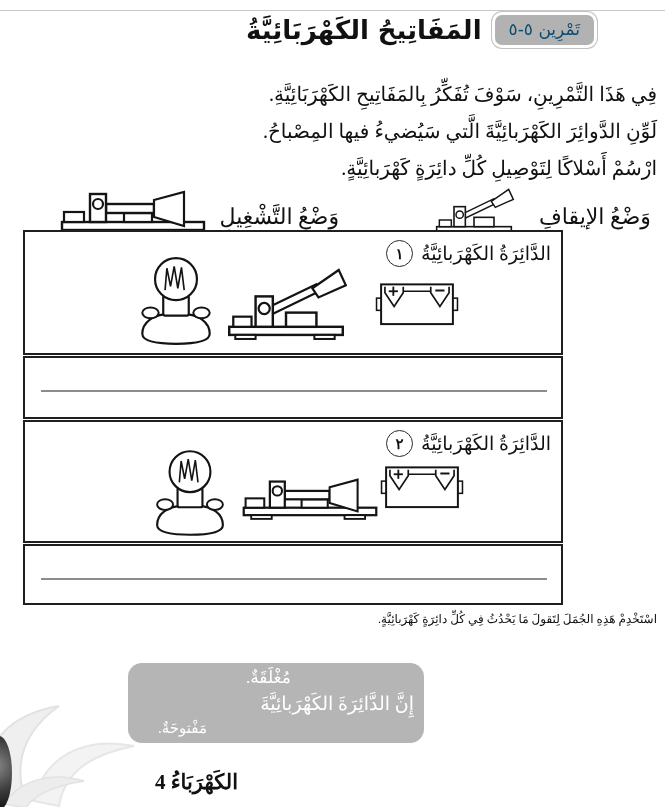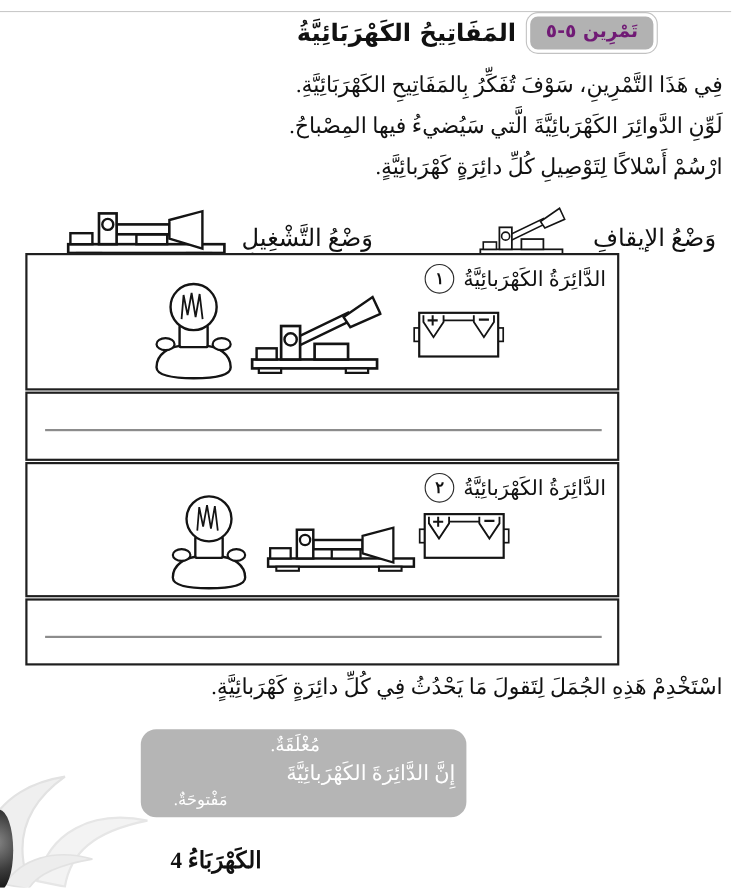--- a/index.html
+++ b/index.html
@@ -8,32 +8,32 @@
     position:relative; width:665px; height:807px; margin:0 auto;
     background:#ffffff; overflow:hidden;
     font-family:"Liberation Serif","DejaVu Serif",serif;
     color:#111;
   }
   .hairline-top { position:absolute; top:10px; left:0; right:0; height:1px; background:#c9c9c9; }
 
   
   .header { position:absolute; top:12px; right:68px; direction:rtl; display:flex; align-items:center; gap:10px; }
   .badge {
-    background:#b2b2b2; color:#701a75; font-family:"DejaVu Sans","Liberation Sans",sans-serif;
-    font-weight:bold; font-size:17px; padding:4px 14px 6px;
+    background:#b2b2b2; color:#0c4a6e; font-family:"DejaVu Sans","Liberation Sans",sans-serif;
+    font-weight:normal; font-size:17px; padding:4px 14px 6px;
     border:3px solid #ffffff; border-radius:10px; box-shadow:0 0 0 1px #c2c2c2;
     white-space:nowrap;
   }
   .page-title {
     font-family:"DejaVu Sans","Liberation Sans",sans-serif;
-    font-weight:bold; font-size:22px; white-space:nowrap;
-  }
-
-  
-  .instructions { position:absolute; top:60px; right:8px; direction:rtl; font-size:20px; line-height:37px; }
+    font-weight:bold; font-size:26px; white-space:nowrap;
+  }
+
+  
+  .instructions { position:absolute; top:76px; right:8px; direction:rtl; font-size:20px; line-height:37px; }
 
   
   .positions-row {
     position:absolute; top:188px; right:14px; left:23px; height:48px;
     direction:rtl; display:flex; align-items:flex-end; gap:12px;
   }
   .pos-label { font-size:22px; white-space:nowrap; padding-bottom:6px; }
   .pos-gap { width:58px; }
 
   
@@ -50,21 +50,21 @@
   .num-circle {
     width:27px; height:27px; border:1.6px solid #2a2a2a; border-radius:50%;
     display:flex; align-items:center; justify-content:center;
     font-size:15px; font-weight:bold; background:#fff;
   }
   .writing-line { position:absolute; top:32px; left:16px; right:14px; border-top:2px solid #8c8c8c; }
 
   .illus { position:absolute; }
 
   
-  .use-prompt { position:absolute; top:612px; right:8px; direction:rtl; text-align:center; font-size:20px; }
+  .use-prompt { position:absolute; top:612px; right:8px; direction:rtl; text-align:center; font-size:12px; }
   .sentence-box {
     position:absolute; left:128px; top:663px; width:296px; height:80px;
     background:#b5b5b5; border-radius:14px; color:#ffffff;
   }
   .stem { position:absolute; right:10px; top:50%; transform:translateY(-50%); direction:rtl; font-size:19px; font-weight:normal; white-space:nowrap; }
   .opt-top { position:absolute; left:118px; top:4px; direction:rtl; font-size:17px; font-weight:normal; }
   .opt-bottom { position:absolute; left:30px; bottom:6px; direction:rtl; font-size:15px; font-weight:normal; }
 
   
   .footer-label { position:absolute; left:155px; top:770px; font-size:21px; font-weight:bold; direction:ltr; white-space:nowrap; }

